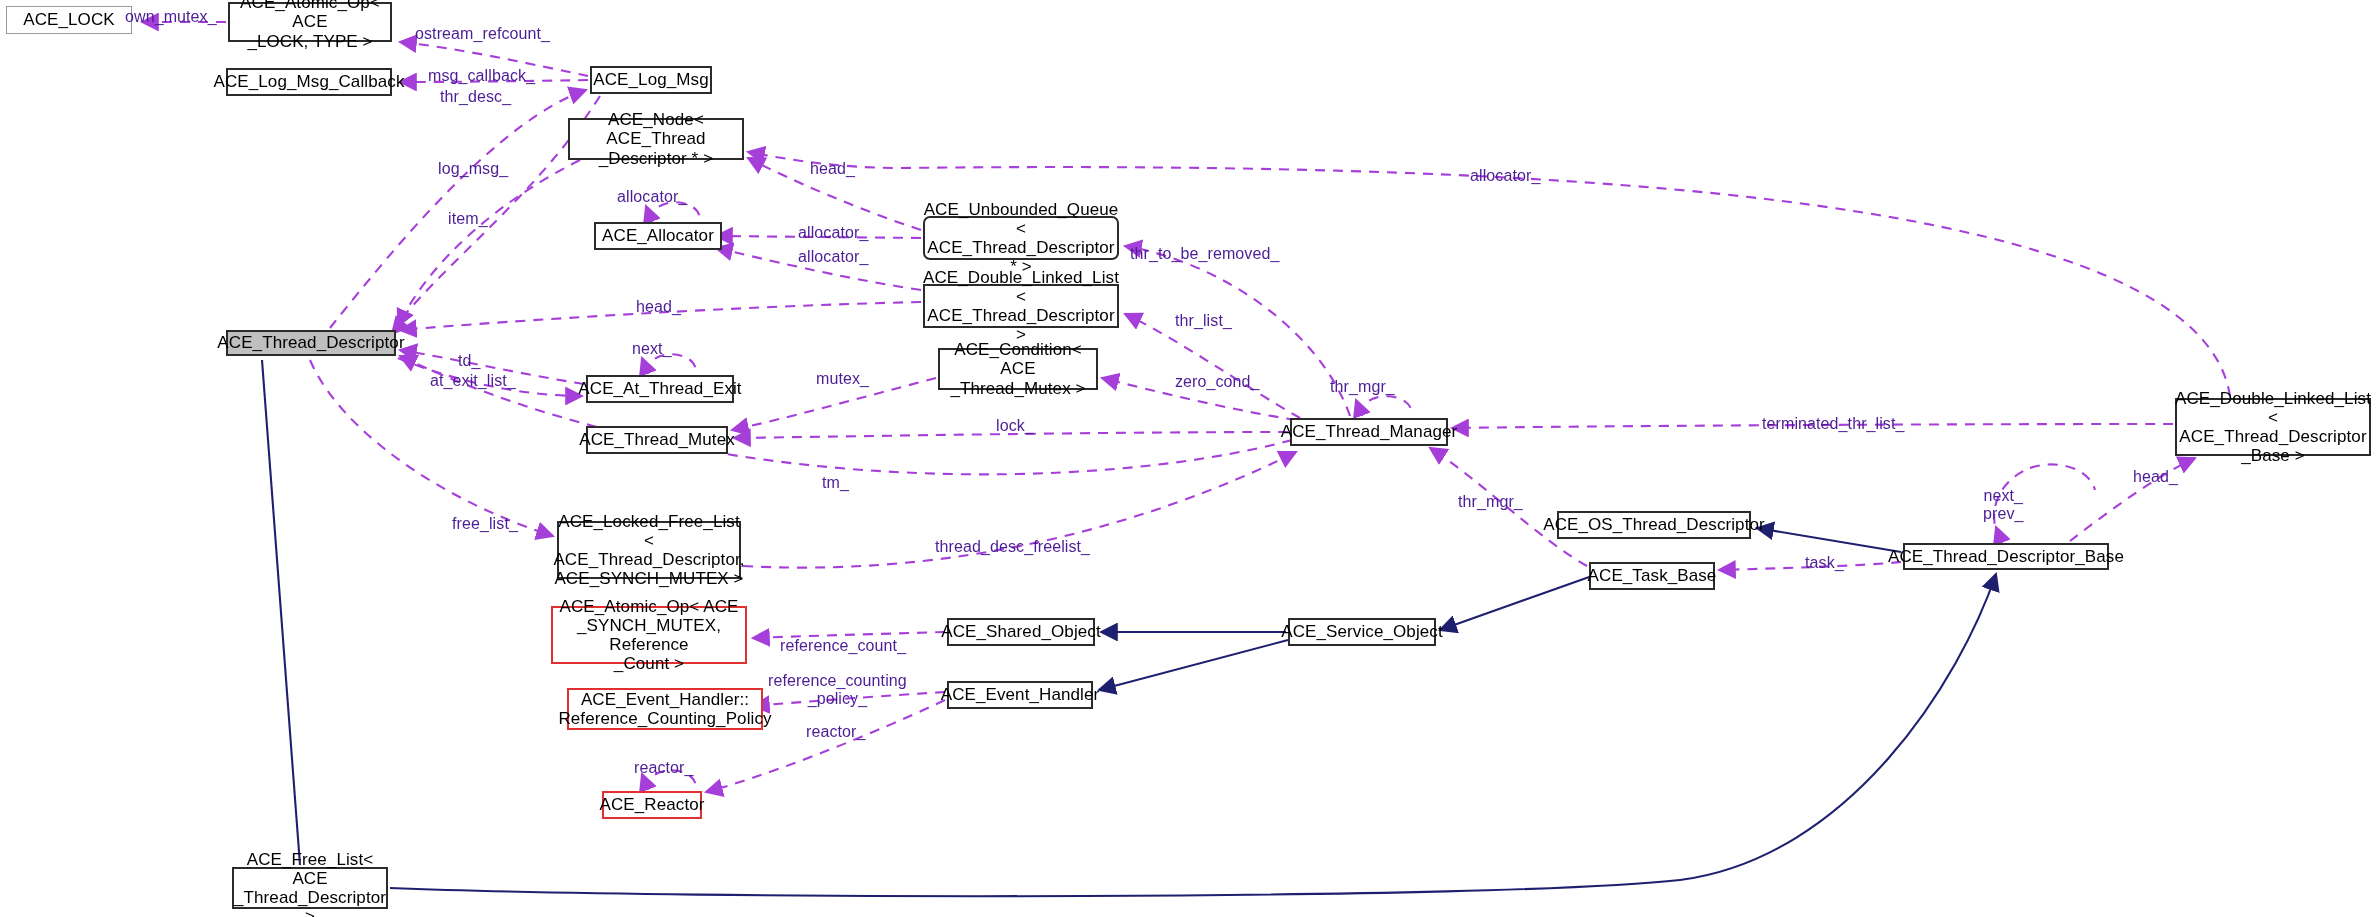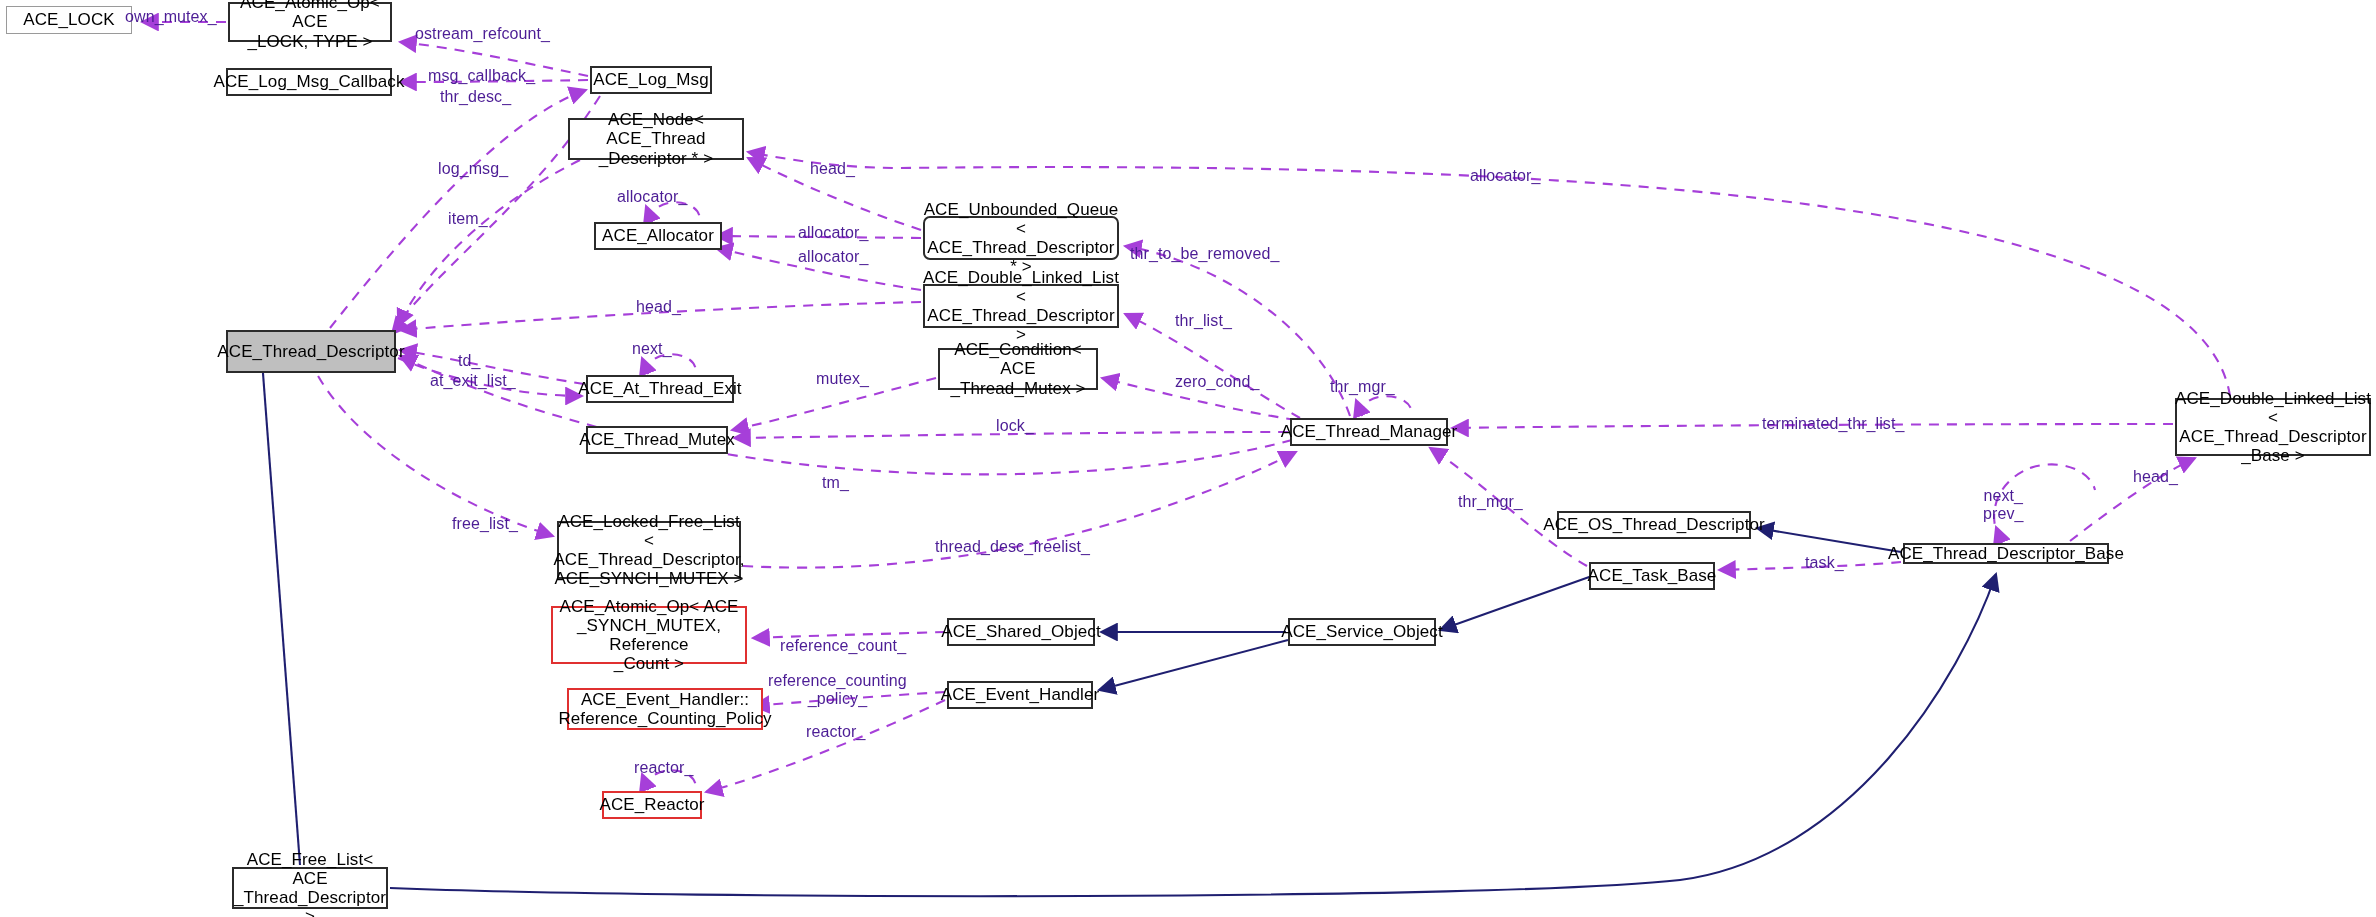--- a/index.html
+++ b/index.html
@@ -153,31 +153,31 @@
 _LOCK, TYPE &gt;</div>
   <div class="node thick" style="left:226px;top:68px;width:166px;height:28px;">ACE_Log_Msg_Callback</div>
   <div class="node thick" style="left:590px;top:66px;width:122px;height:28px;">ACE_Log_Msg</div>
   <div class="node thick" style="left:568px;top:118px;width:176px;height:42px;">ACE_Node&lt; ACE_Thread
 _Descriptor * &gt;</div>
   <div class="node thick" style="left:594px;top:222px;width:128px;height:28px;">ACE_Allocator</div>
   <div class="node thick" style="left:923px;top:216px;width:196px;height:44px;border-radius:7px;">ACE_Unbounded_Queue
 &lt; ACE_Thread_Descriptor * &gt;</div>
   <div class="node thick" style="left:923px;top:284px;width:196px;height:44px;">ACE_Double_Linked_List
 &lt; ACE_Thread_Descriptor &gt;</div>
-  <div class="node highlight" style="left:226px;top:330px;width:170px;height:43px;">ACE_Thread_Descriptor</div>
+  <div class="node highlight" style="left:226px;top:330px;width:170px;height:26px;">ACE_Thread_Descriptor</div>
   <div class="node thick" style="left:938px;top:348px;width:160px;height:42px;">ACE_Condition&lt; ACE
 _Thread_Mutex &gt;</div>
   <div class="node thick" style="left:586px;top:375px;width:148px;height:28px;">ACE_At_Thread_Exit</div>
   <div class="node thick" style="left:586px;top:426px;width:142px;height:28px;">ACE_Thread_Mutex</div>
   <div class="node thick" style="left:1290px;top:418px;width:158px;height:28px;">ACE_Thread_Manager</div>
   <div class="node thick" style="left:2175px;top:398px;width:196px;height:58px;">ACE_Double_Linked_List
 &lt; ACE_Thread_Descriptor
 _Base &gt;</div>
   <div class="node thick" style="left:1557px;top:511px;width:194px;height:28px;">ACE_OS_Thread_Descriptor</div>
-  <div class="node thick" style="left:1903px;top:543px;width:206px;height:21px;">ACE_Thread_Descriptor_Base</div>
+  <div class="node thick" style="left:1903px;top:543px;width:206px;height:27px;">ACE_Thread_Descriptor_Base</div>
   <div class="node thick" style="left:1589px;top:562px;width:126px;height:28px;">ACE_Task_Base</div>
   <div class="node thick" style="left:557px;top:521px;width:184px;height:58px;">ACE_Locked_Free_List
 &lt; ACE_Thread_Descriptor,
 ACE_SYNCH_MUTEX &gt;</div>
   <div class="node redborder" style="left:551px;top:606px;width:196px;height:58px;">ACE_Atomic_Op&lt; ACE
 _SYNCH_MUTEX, Reference
 _Count &gt;</div>
   <div class="node thick" style="left:947px;top:618px;width:148px;height:28px;">ACE_Shared_Object</div>
   <div class="node thick" style="left:1288px;top:618px;width:148px;height:28px;">ACE_Service_Object</div>
   <div class="node redborder" style="left:551px;top:688px;width:196px;height:42px;margin-left:16px;">ACE_Event_Handler::

